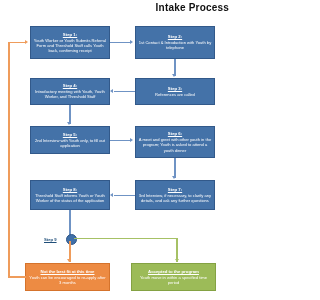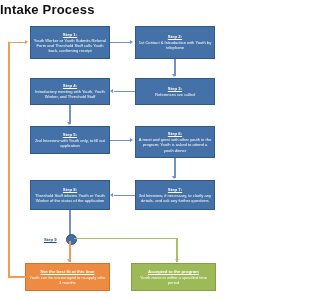--- a/index.html
+++ b/index.html
@@ -6,22 +6,22 @@
   body{
     width:229px;height:300px;
     background:#ffffff;
     font-family:"Liberation Sans",sans-serif;
     overflow:hidden;
   }
   #stage{position:relative;width:229px;height:300px;}
 
   .title{
     position:absolute;left:0;top:2px;width:229px;
-    text-align:left;
-    font-size:13px;font-weight:bold;color:#111111;
+    text-align:right;
+    font-size:10px;font-weight:bold;color:#111111;
     letter-spacing:.2px;
   }
 
   .box{
     position:absolute;
     box-sizing:border-box;
     display:flex;flex-direction:column;
     align-items:center;justify-content:center;
     text-align:center;
     color:#ffffff;

